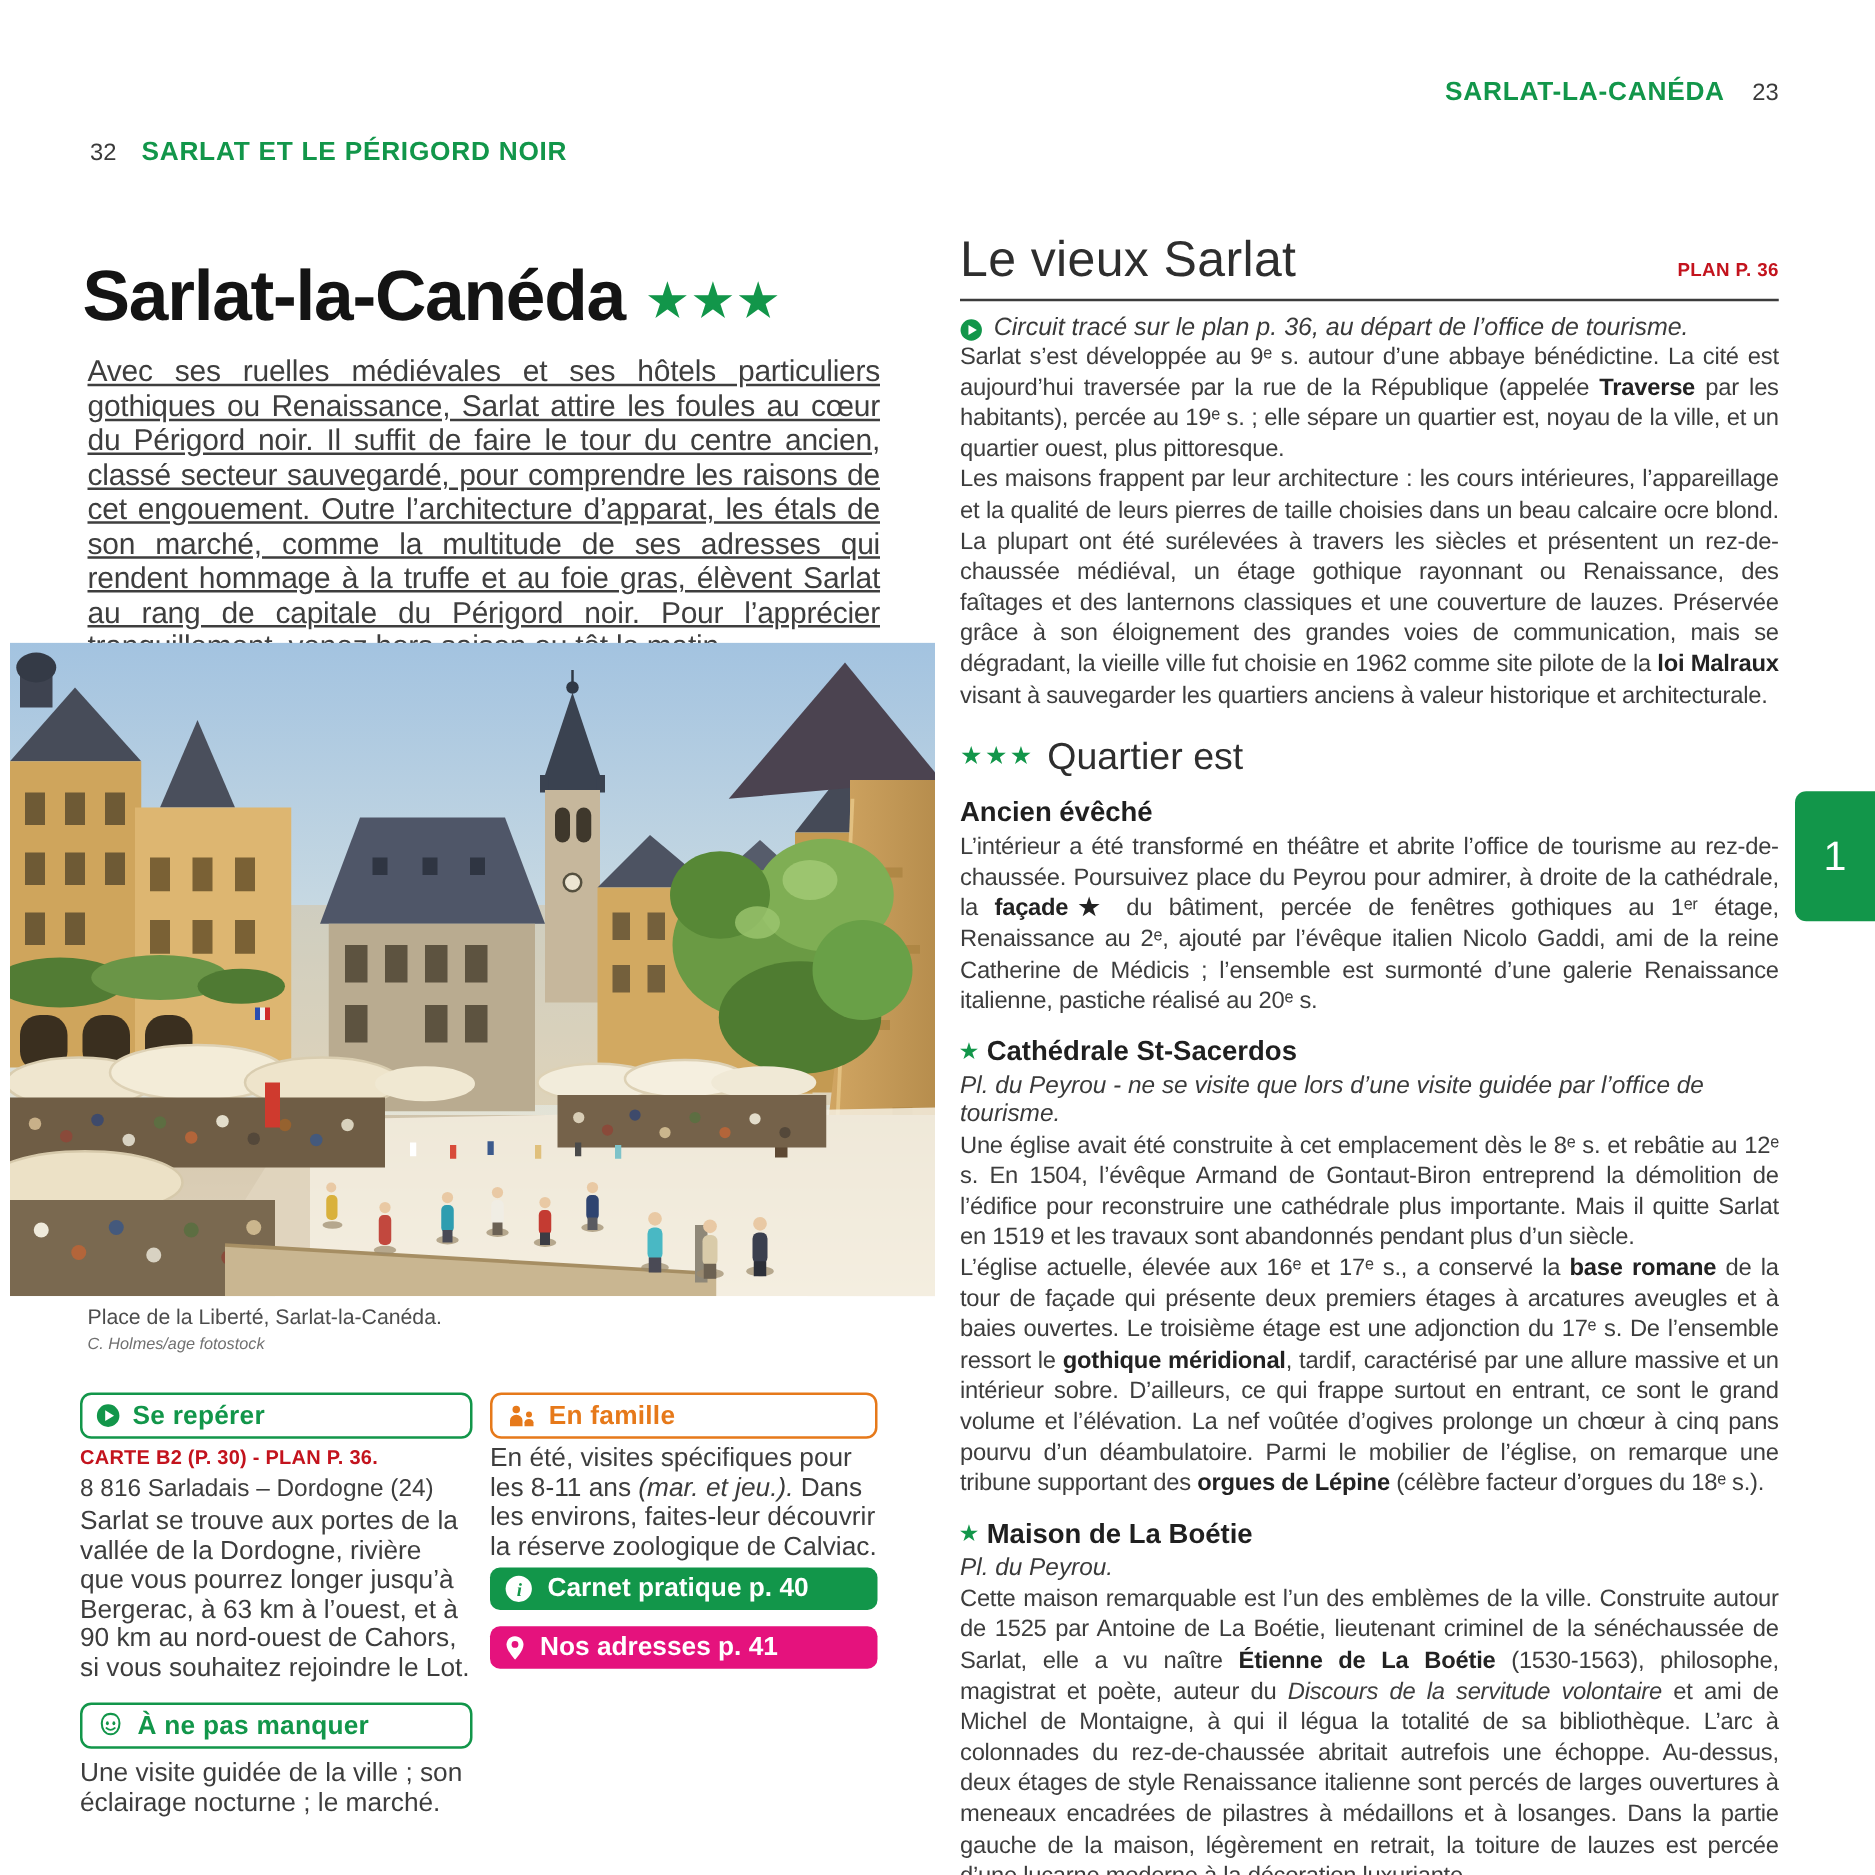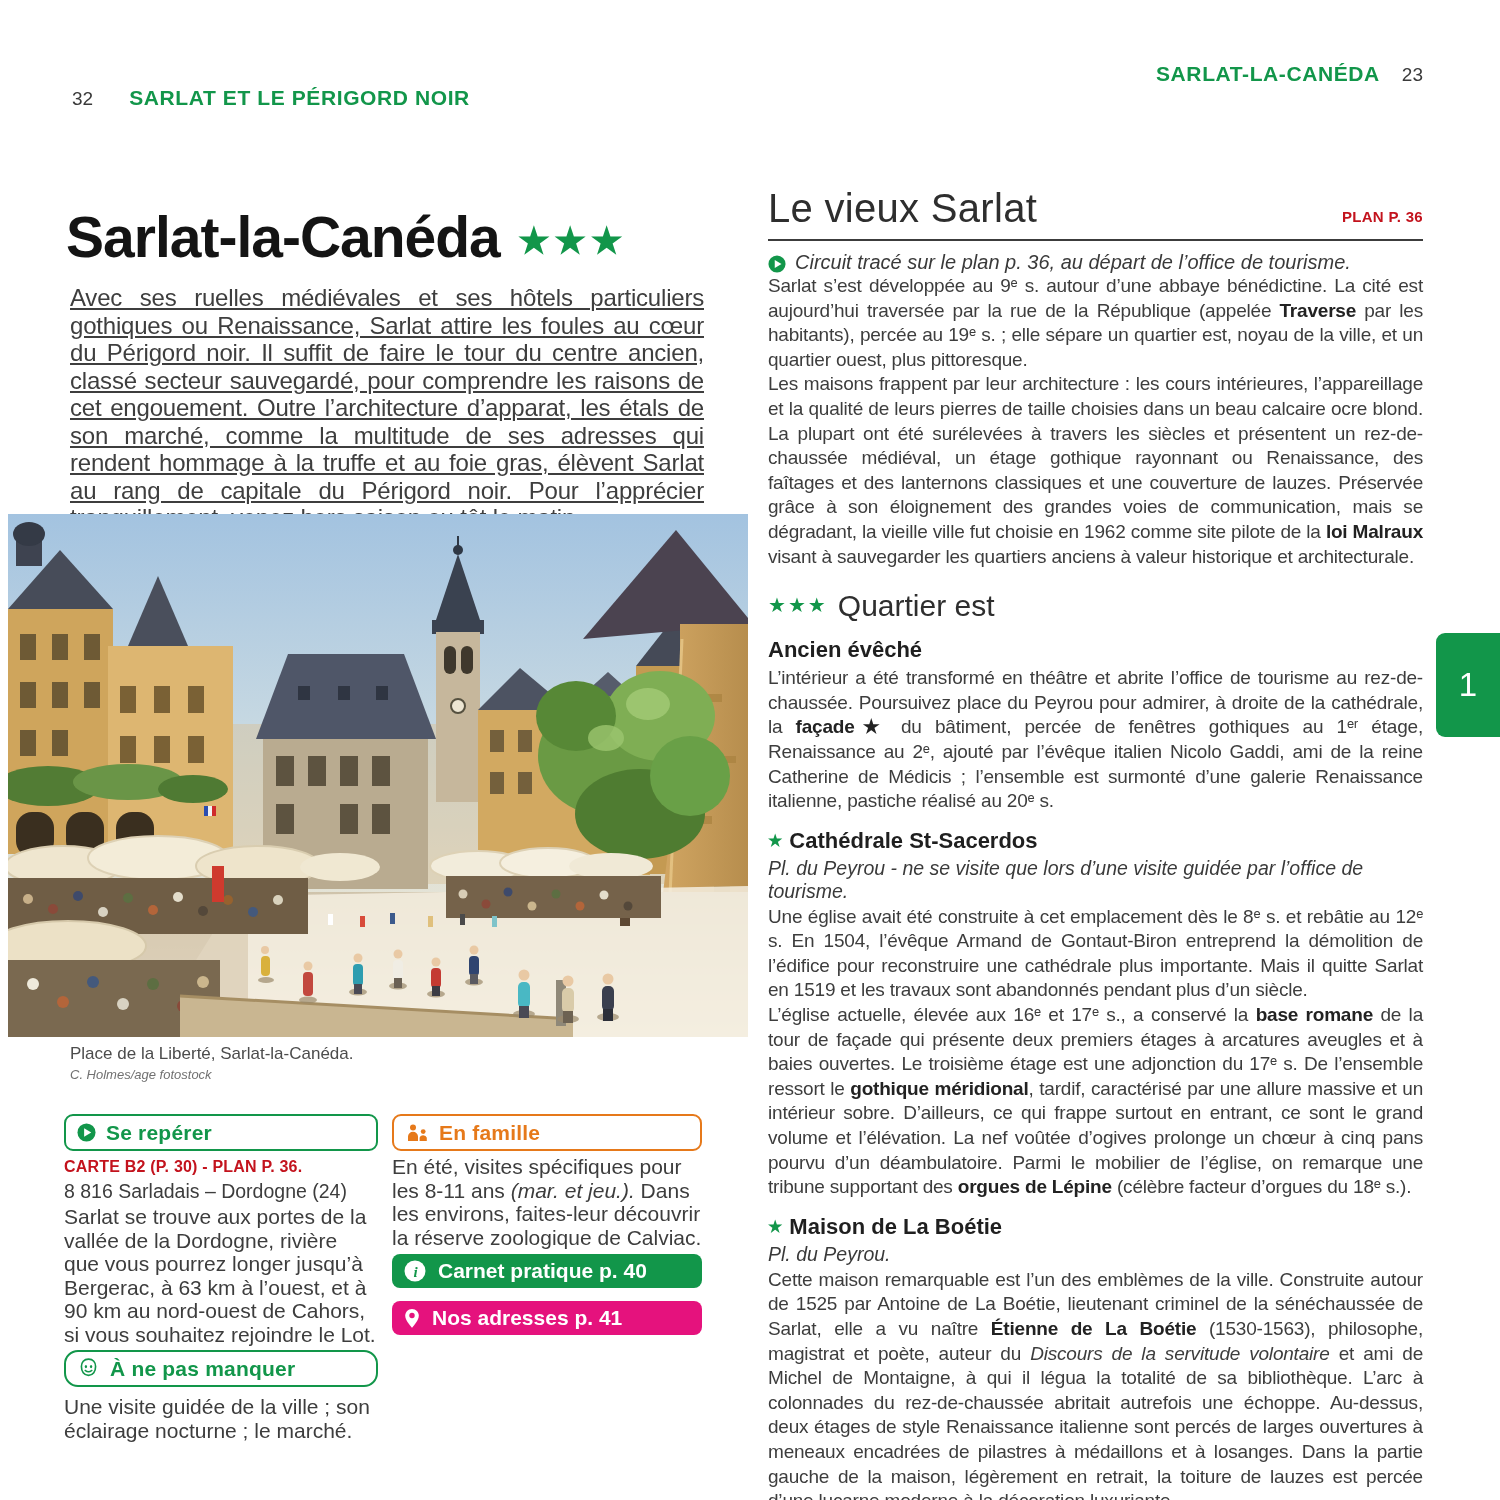--- a/index.html
+++ b/index.html
@@ -1,20 +1,20 @@
 <!DOCTYPE html>
 <html style="--green: #12964a; --red: #c3131d; --pink: #e5127d; --orange: #e6791a; --text: #3d3d3d; --heading: #1f1f1f;"><head>
 <meta charset="utf-8">
 <style>
   html,body{margin:0;padding:0;background:#fff;}
   .canvas{position:relative;width:1500px;height:1500px;background:#ffffff;overflow:hidden;
           font-family:"Liberation Sans",sans-serif;color:var(--text,#3d3d3d);}
 
   
-  .lp-head{position:absolute;left:72px;top:86px;display:flex;gap:36px;align-items:baseline;text-align:right;}
+  .lp-head{position:absolute;left:72px;top:110px;display:flex;gap:20px;align-items:baseline;text-align:right;}
   .lp-pageno{font-size:19px;color:#3a3a3a;}
   .runhead{font-size:21px;font-weight:700;color:var(--green);letter-spacing:.6px;}
   .rp-head{position:absolute;top:62px;right:77px;display:flex;gap:22px;align-items:baseline;}
   .rp-pageno{font-size:19px;color:#3a3a3a;}
 
   
   .lp-title{position:absolute;left:66px;top:204px;margin:0;display:flex;align-items:center;gap:18px;}
   .lp-title .t{font-size:57px;font-weight:700;color:#141414;letter-spacing:-1px;}
   .title-stars{font-size:36px;color:var(--green);letter-spacing:4px;padding-top:8px;}
   .lp-intro{position:absolute;left:70px;top:284px;width:634px;margin:0;font-size:24px;line-height:27.5px;
@@ -28,21 +28,21 @@
   .sb-left{position:absolute;left:64px;top:1114px;width:314px;}
   .sb-right{position:absolute;left:392px;top:1114px;width:310px;}
   .box{display:flex;align-items:center;gap:10px;height:37px;border:2px solid var(--green);
        border-radius:9px;padding:0 11px;box-sizing:border-box;background:#fff;}
   .box.orange{border-color:var(--orange);}
   .box-title{font-weight:700;font-size:21px;color:var(--green);letter-spacing:.2px;white-space:nowrap;}
   .box.orange .box-title{color:var(--orange);}
   .carte-ref{margin-top:7px;color:var(--red);font-weight:700;font-size:16px;letter-spacing:.2px;}
   .pop-line{margin-top:4px;font-size:19.5px;color:#3d3d3d;}
   .sb-text{margin-top:2px;font-size:21px;line-height:23.5px;color:var(--text);}
-  .anpm-box{margin-top:4px;border-radius:14px;}
+  .anpm-box{margin-top:16px;}
   .anpm-text{margin-top:8px;}
   .ef-text{margin-top:4px;}
   .btn{display:flex;align-items:center;gap:12px;height:34px;border-radius:8px;padding:0 12px;
        color:#fff;font-weight:700;font-size:21px;box-sizing:border-box;}
   .btn.green{background:var(--green);margin-top:5px;}
   .btn.pink{background:var(--pink);margin-top:13px;}
 
   
   .rp-col{position:absolute;left:768px;top:186px;width:655px;}
   .sec-head-row{display:flex;justify-content:space-between;align-items:flex-end;}

